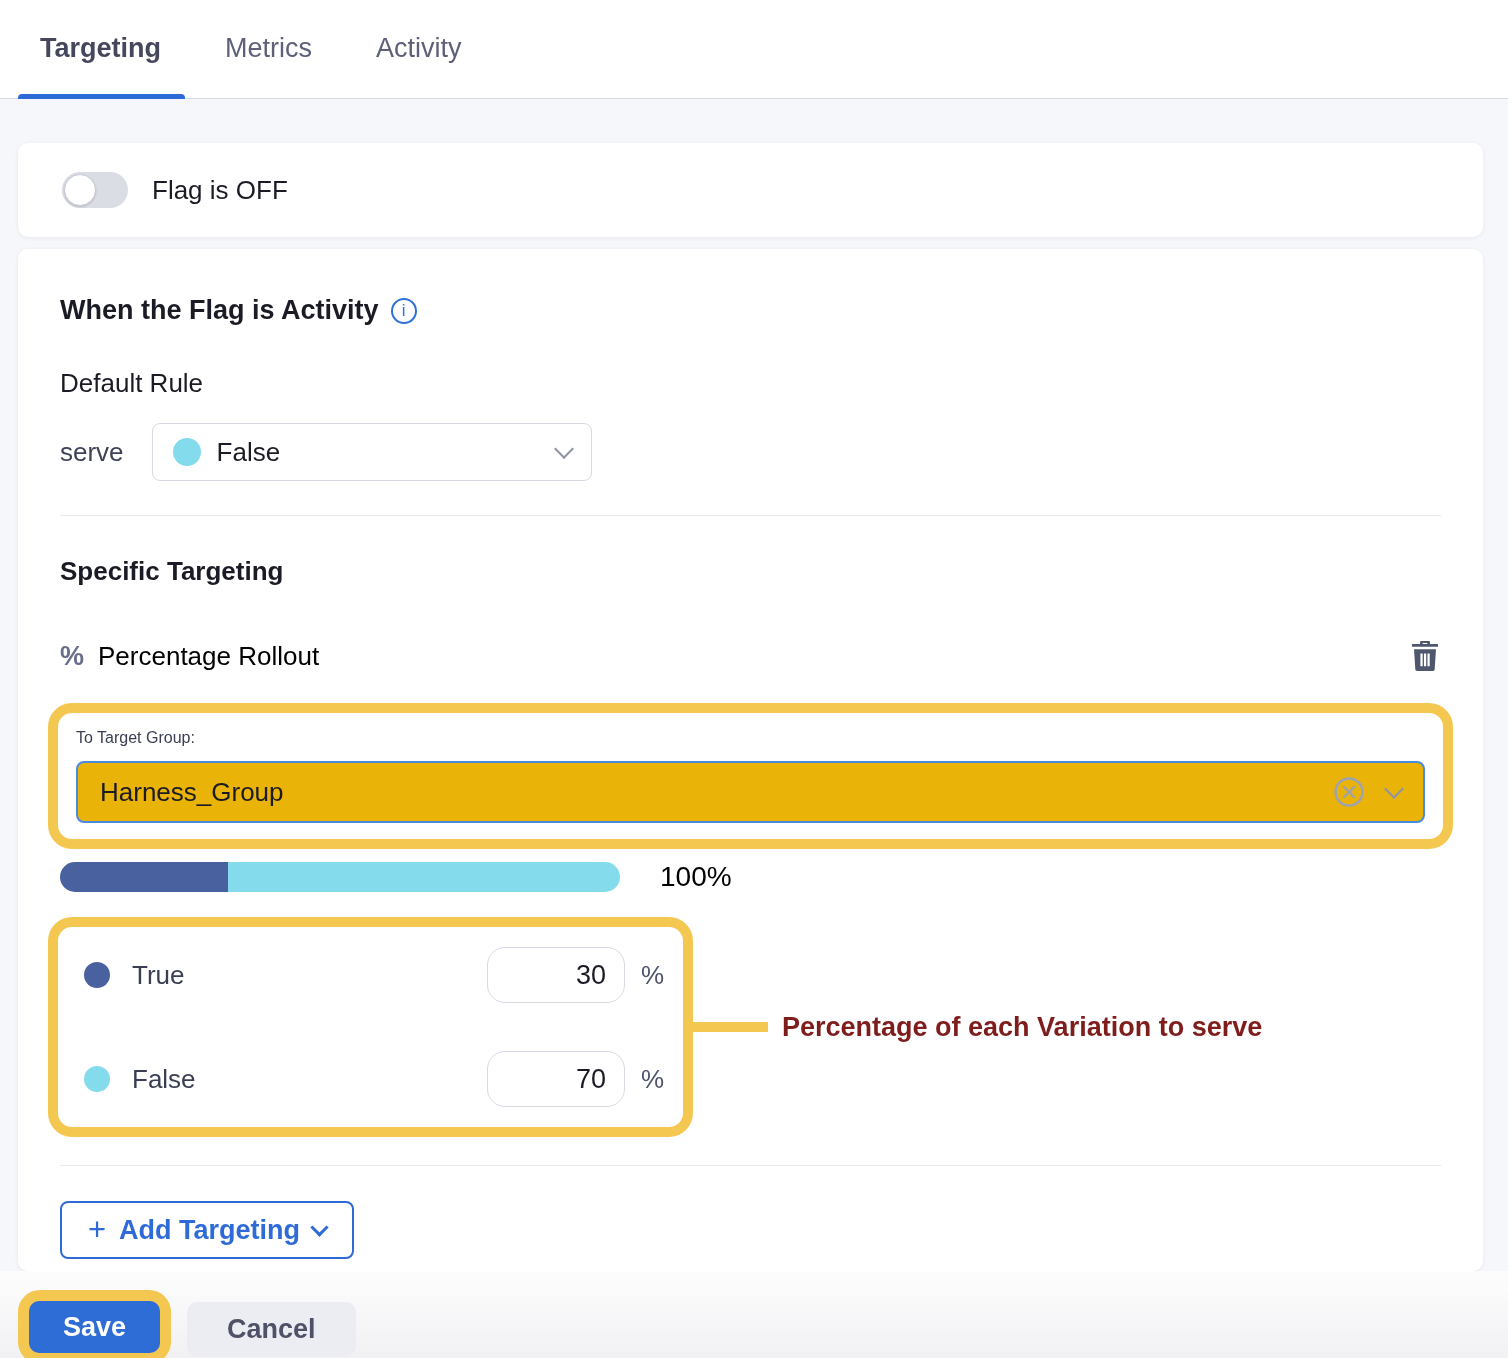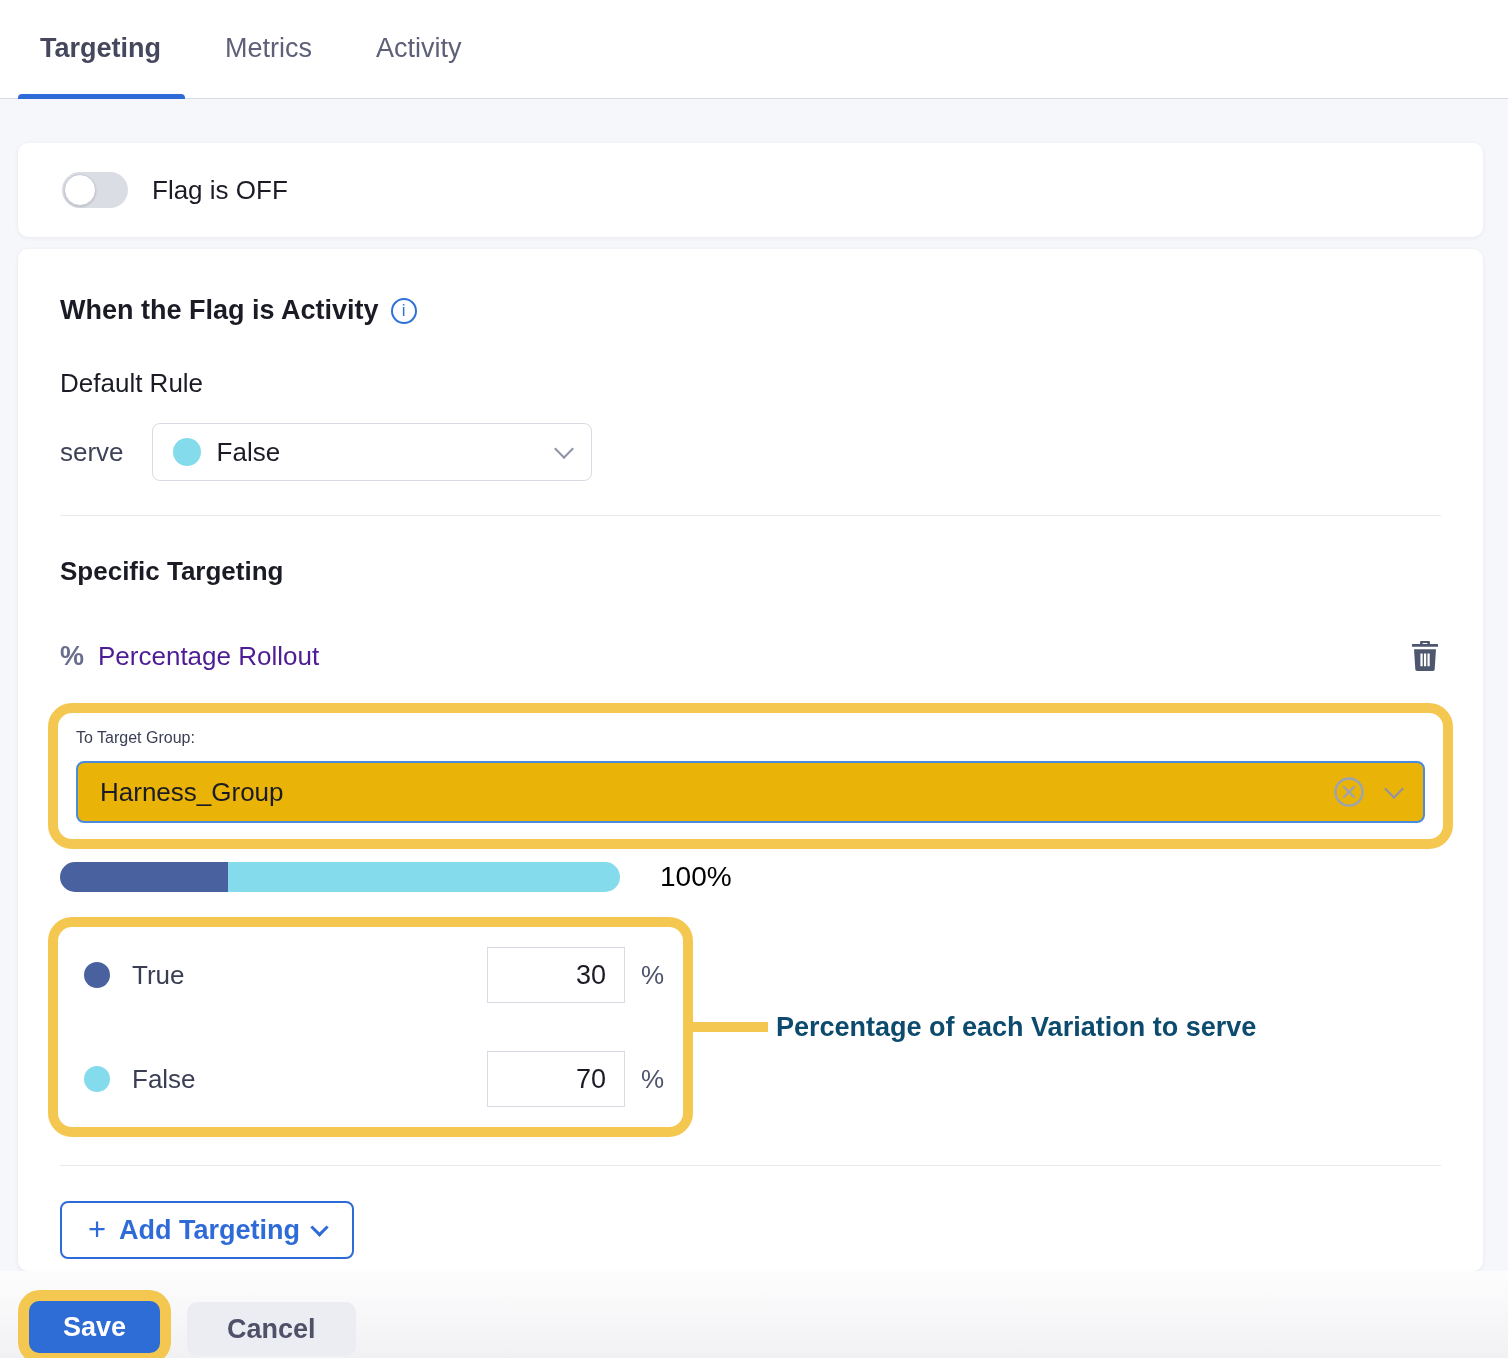--- a/index.html
+++ b/index.html
@@ -114,21 +114,21 @@
     margin-top:-6px;
     flex:0 0 auto;
   }
 
   .divider { height:1px; background:#e7e9ef; margin-top:34px; }
 
   .spec-title { margin-top:40px; font-size:26px; font-weight:700; color:#1b1b26; }
 
   .rollout-header { margin-top:52px; display:flex; align-items:center; }
   .pct-icon { font-size:27px; font-weight:700; color:#6a6e8c; margin-right:14px; }
-  .rollout-label { font-size:26px; color:#4c1d95; flex:1; }
+  .rollout-label { font-size:26px; color:#000000; flex:1; }
   .trash-btn { width:32px; height:34px; cursor:pointer; background:none; border:none; padding:0; }
 
   .ybox1 {
     margin:30px -12px 0 -12px;
     border:10px solid #f4c751;
     border-radius:24px;
     padding:16px 18px;
     background:#fff;
   }
   .tg-label { font-size:16px; font-weight:500; color:#3a3e54; }
@@ -160,31 +160,31 @@
     background:#fff;
     flex:0 0 auto;
   }
   .var-row { display:flex; align-items:center; height:56px; }
   .var-row + .var-row { margin-top:48px; }
   .var-dot { width:26px; height:26px; border-radius:50%; margin-left:8px; flex:0 0 auto; }
   .var-name { margin-left:22px; font-size:26px; color:#3a3e54; flex:1; }
   .pct-input {
     width:138px; height:56px;
     border:1.5px solid #d8dae3;
-    border-radius:0;
+    border-radius:18px;
     text-align:right;
     padding:0 18px;
     font-size:27px;
     color:#1b1b26;
     font-family:"Liberation Sans", sans-serif;
     background:#fff;
   }
   .pct-suffix { margin-left:16px; font-size:26px; color:#4e556c; width:24px; }
   .connector { width:75px; height:10px; background:#f4c751; flex:0 0 auto; }
-  .annotation { margin-left:8px; font-size:27px; font-weight:700; color:#0c4a6e; }
+  .annotation { margin-left:14px; font-size:27px; font-weight:700; color:#7f1d1d; }
 
   .add-btn {
     margin-top:35px;
     display:inline-flex;
     align-items:center;
     height:58px;
     padding:0 26px;
     background:#fff;
     border:2px solid #2f6bd8;
     border-radius:8px;

